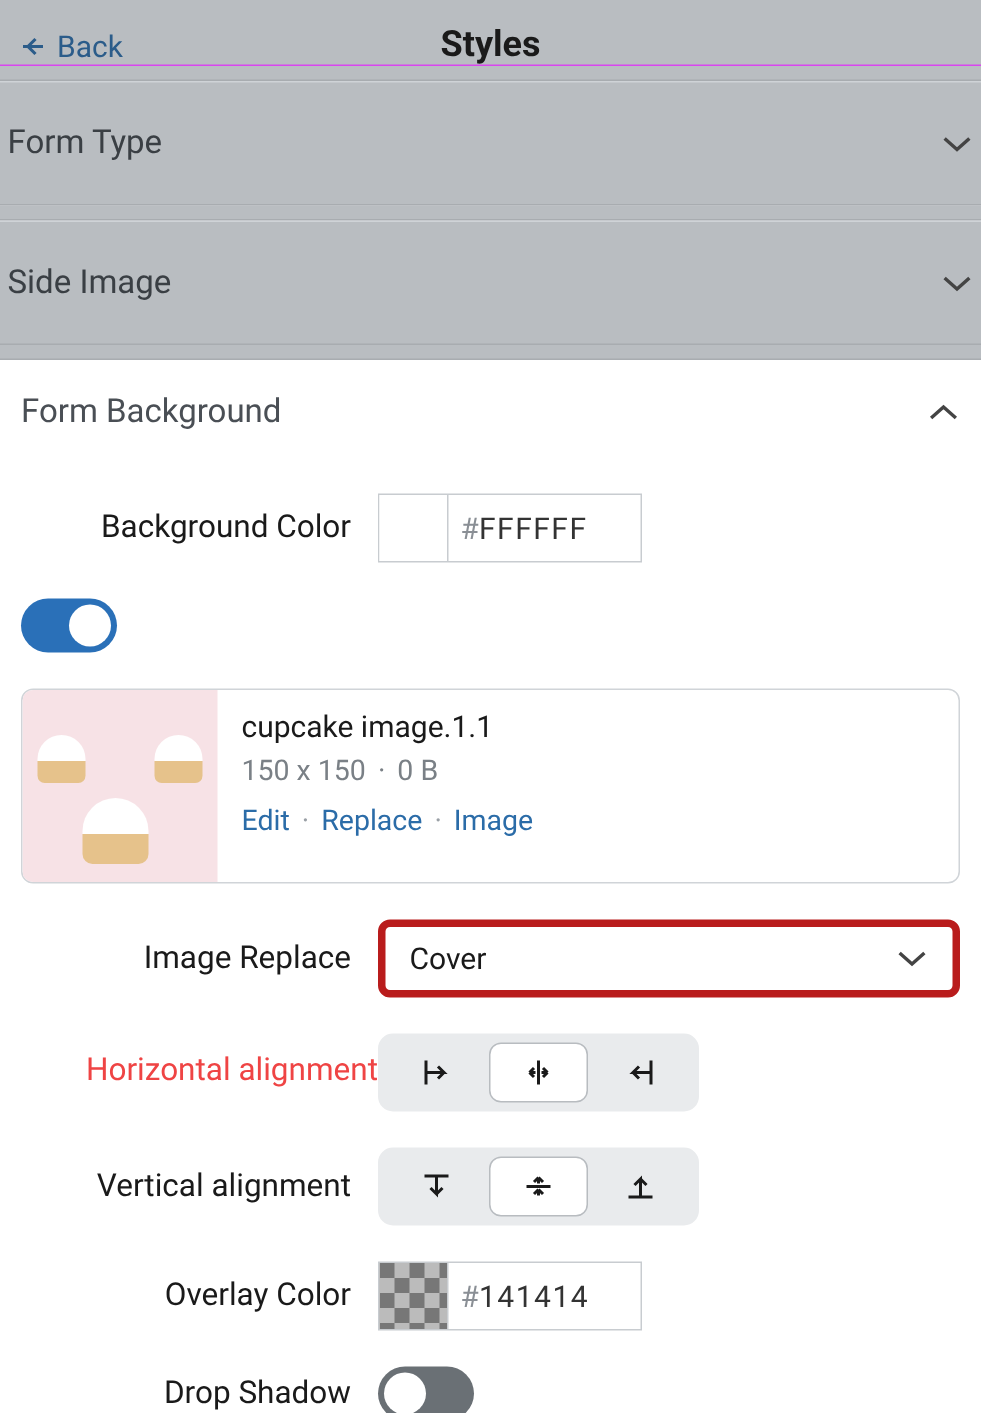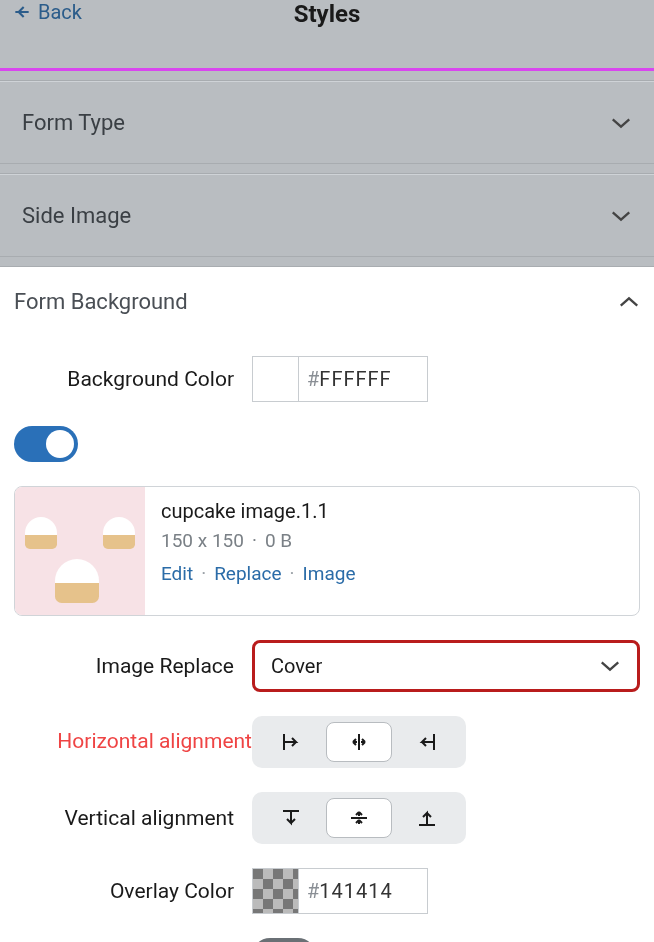--- a/index.html
+++ b/index.html
@@ -1,20 +1,20 @@
 <!DOCTYPE html>
 <html><head>
 <meta charset="utf-8">
 <style>
 *{box-sizing:border-box;margin:0;padding:0;font-family:-apple-system,BlinkMacSystemFont,"Segoe UI",Roboto,sans-serif}
 body{width:654px;background:#fff;color:#1a1a1a}
-.hdr{height:71px;background:#b9bdc1;display:flex;align-items:flex-start;padding:0 12px;position:relative;border-bottom:3px solid #d946ef}
+.hdr{height:44px;background:#b9bdc1;display:flex;align-items:flex-end;padding:0 12px;position:relative;border-bottom:1px solid #d946ef}
 .back{display:flex;align-items:center;gap:6px;color:#2b5c8a;font-size:20px;cursor:pointer}
 .title{position:absolute;left:50%;transform:translateX(-50%);font-size:24px;font-weight:700;color:#1a1a1a}
-.sect-dim{background:#b9bdc1;padding:28px 22px;font-size:22px;color:#3a3f44;border-top:1px solid #cfd3d7;border-bottom:1px solid #a8acb0;display:flex;justify-content:space-between;align-items:center;cursor:pointer}
+.sect-dim{background:#b9bdc1;padding:28px 5px;font-size:22px;color:#3a3f44;border-top:1px solid #cfd3d7;border-bottom:1px solid #a8acb0;display:flex;justify-content:space-between;align-items:center;cursor:pointer}
 .spacer-dim{height:10px;background:#b9bdc1;border-bottom:1px solid #a8acb0}
 .sect-open{background:#fff;padding:22px 14px 18px;font-size:22px;color:#4a4f55;display:flex;justify-content:space-between;align-items:center;cursor:pointer}
 .chev{width:22px;height:22px;display:flex;align-items:center;justify-content:center}
 .chev svg{width:22px;height:14px;stroke:#444;stroke-width:2.5;fill:none}
 .body{padding:0 14px}
 .row{display:flex;align-items:center;margin:24px 0}
 .lab{width:238px;font-size:21px;color:#1a1a1a;text-align:right;padding-right:18px}
 .ctrl{flex:1}
 .color-in{display:flex;border:1px solid #c8ccd0;background:#fff}
 .swatch{width:46px;height:44px;border-right:1px solid #c8ccd0}
@@ -35,21 +35,21 @@
 .cup:nth-child(1){left:6px;top:26px;transform:scale(.8)}
 .cup:nth-child(2){right:6px;top:26px;transform:scale(.8)}
 .cup:nth-child(3){bottom:14px;left:42px;transform:scale(1.1)}
 .imgmeta{flex:1;padding:12px 16px}
 .imname{font-size:20px;color:#1a1a1a;margin-bottom:6px}
 .imdims{font-size:19px;color:#7a8086;margin-bottom:10px}
 .dot{margin:0 8px}
 .imlinks{font-size:19px}
 .imlinks span.lnk{color:#2b6ca8;cursor:pointer}
 .imlinks .dot{color:#9aa0a6}
-.sel{width:100%;border:3px solid #b91c1c;border-radius:8px;background:#fff;height:52px;display:flex;align-items:center;justify-content:space-between;padding:0 16px;font-size:20px;cursor:pointer}
+.sel{width:100%;border:5px solid #b91c1c;border-radius:8px;background:#fff;height:52px;display:flex;align-items:center;justify-content:space-between;padding:0 16px;font-size:20px;cursor:pointer}
 .seg{display:inline-flex;background:#e9ebed;border-radius:10px;padding:6px;gap:2px}
 .segbtn{width:66px;height:40px;display:flex;align-items:center;justify-content:center;border-radius:8px;cursor:pointer}
 .segbtn.active{background:#fff;border:1px solid #b8bcc0}
 .segbtn svg{width:24px;height:24px;fill:#1a1a1a}
 .lab-left{width:238px;font-size:21px;color:#ef4444;text-align:right;padding-left:2px;line-height:1.4}
 </style>
 </head>
 <body>
 
 <div class="hdr">

